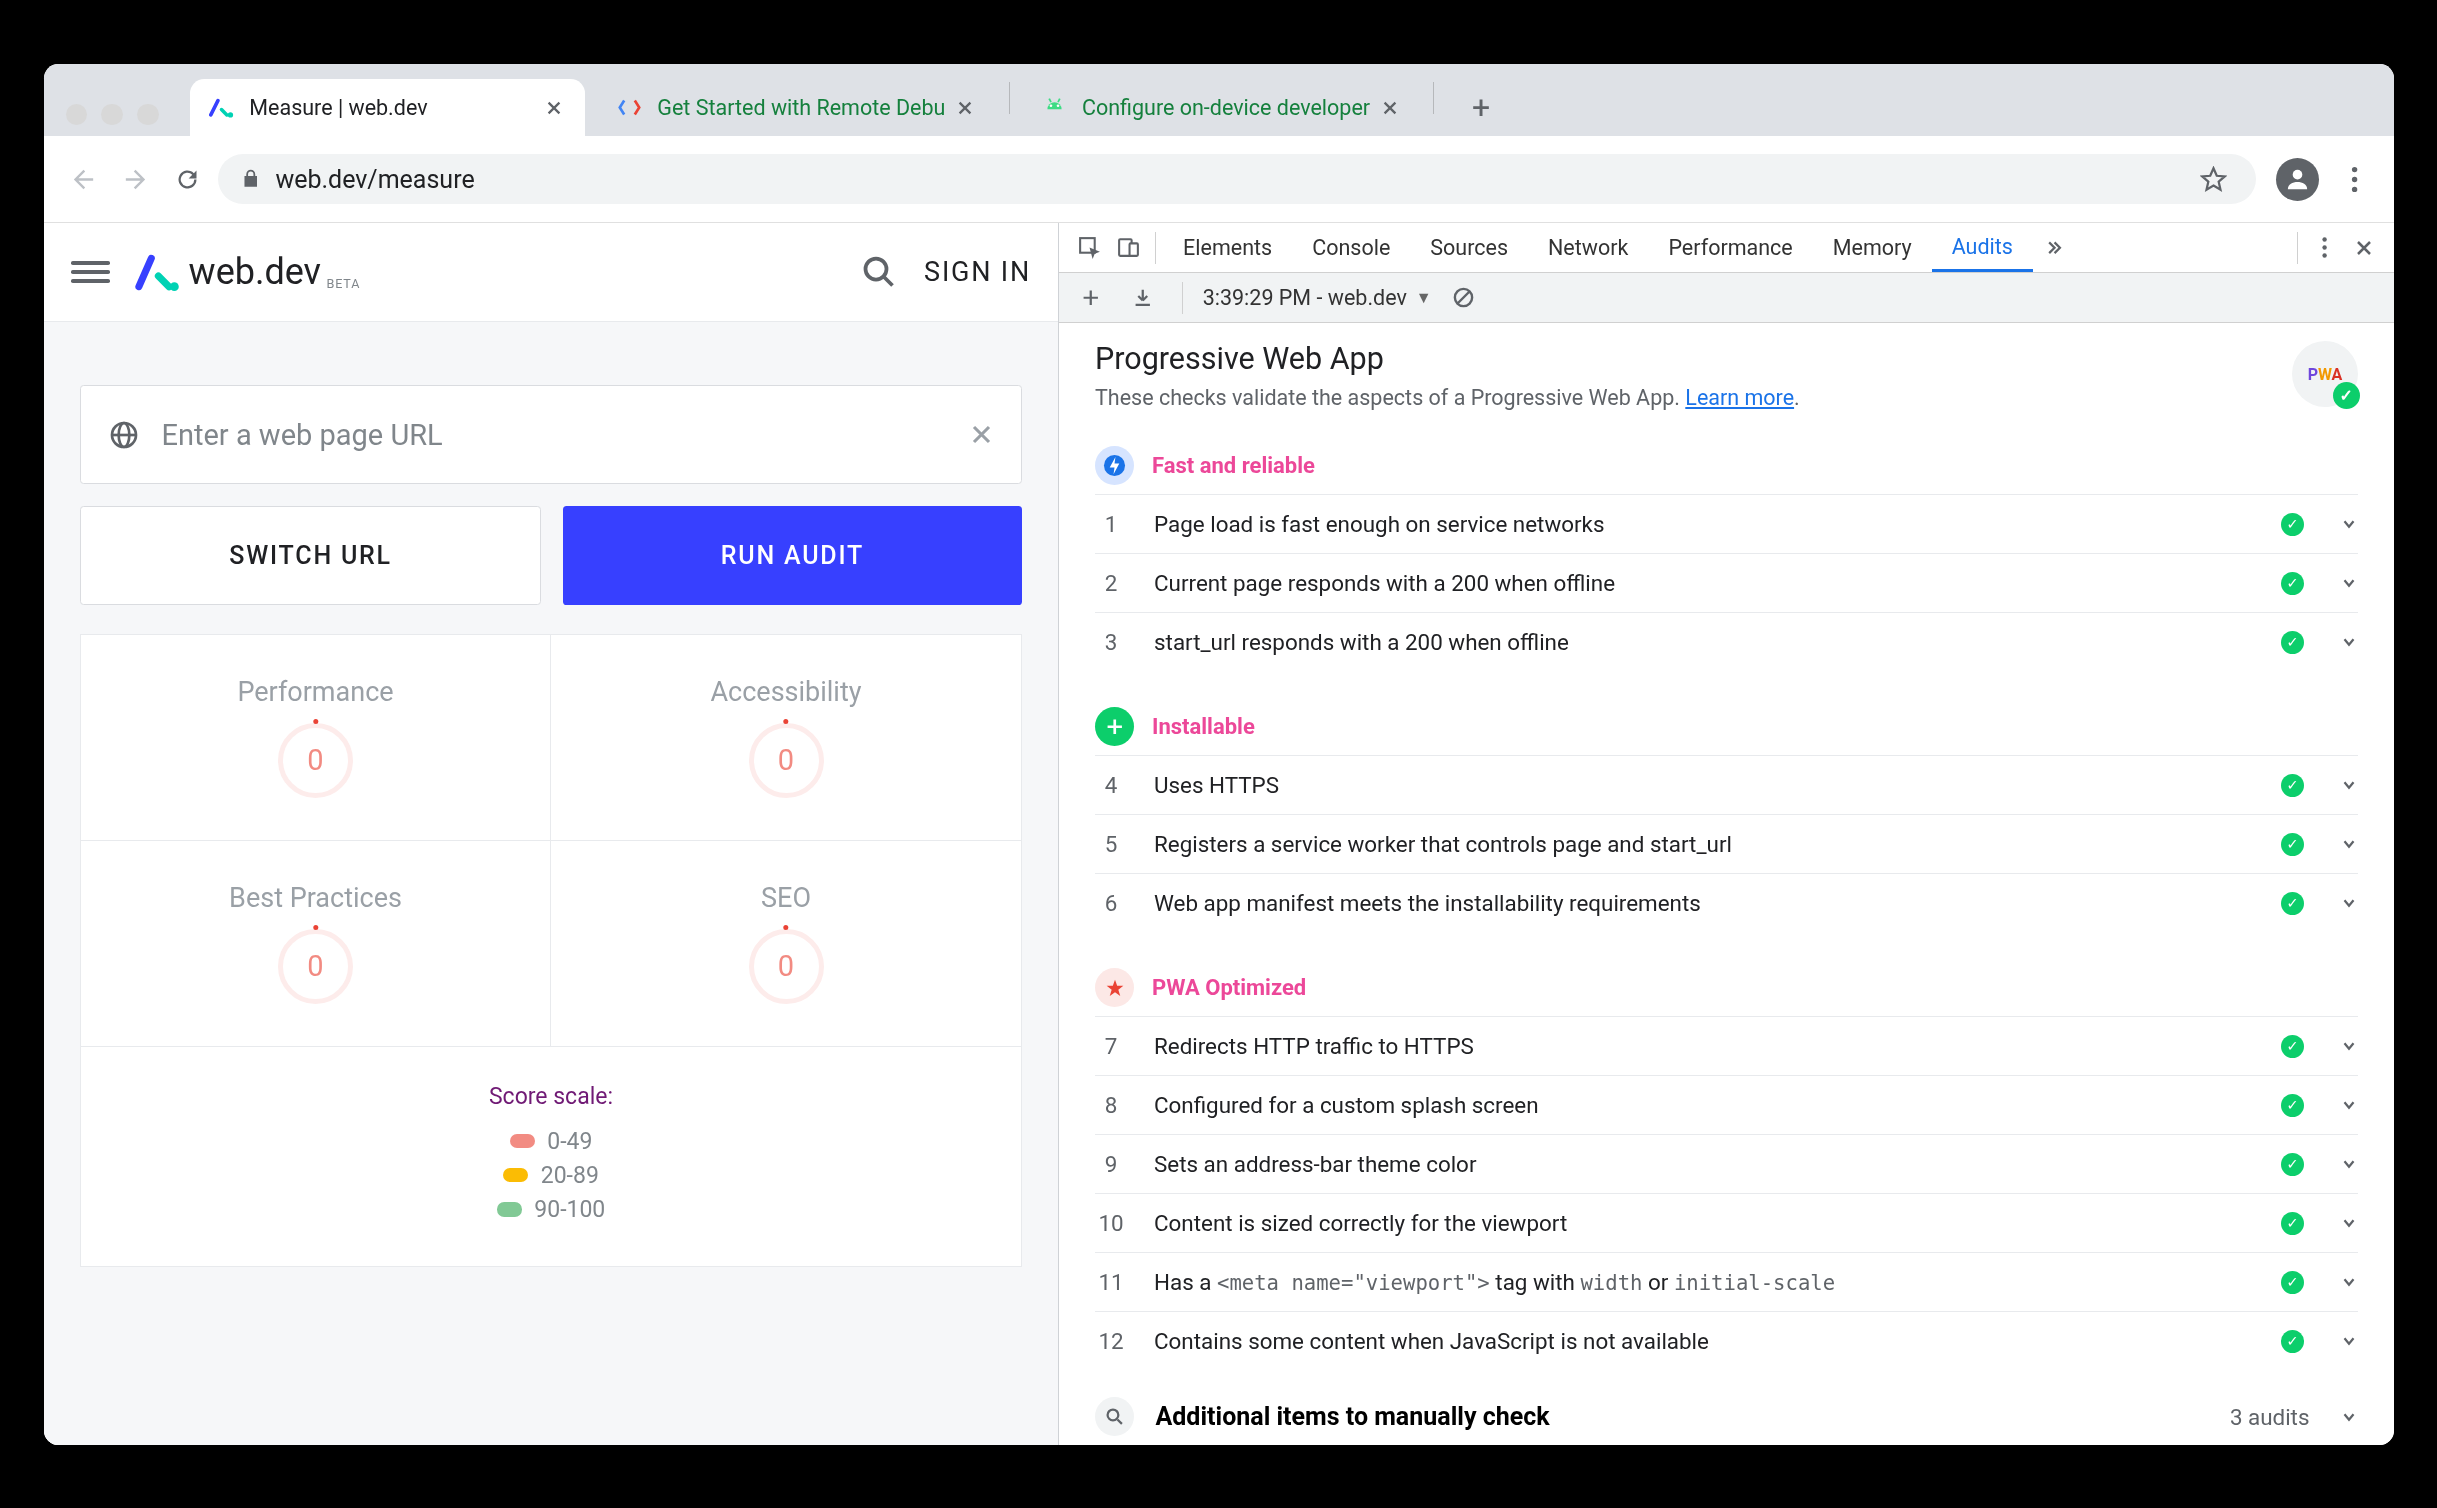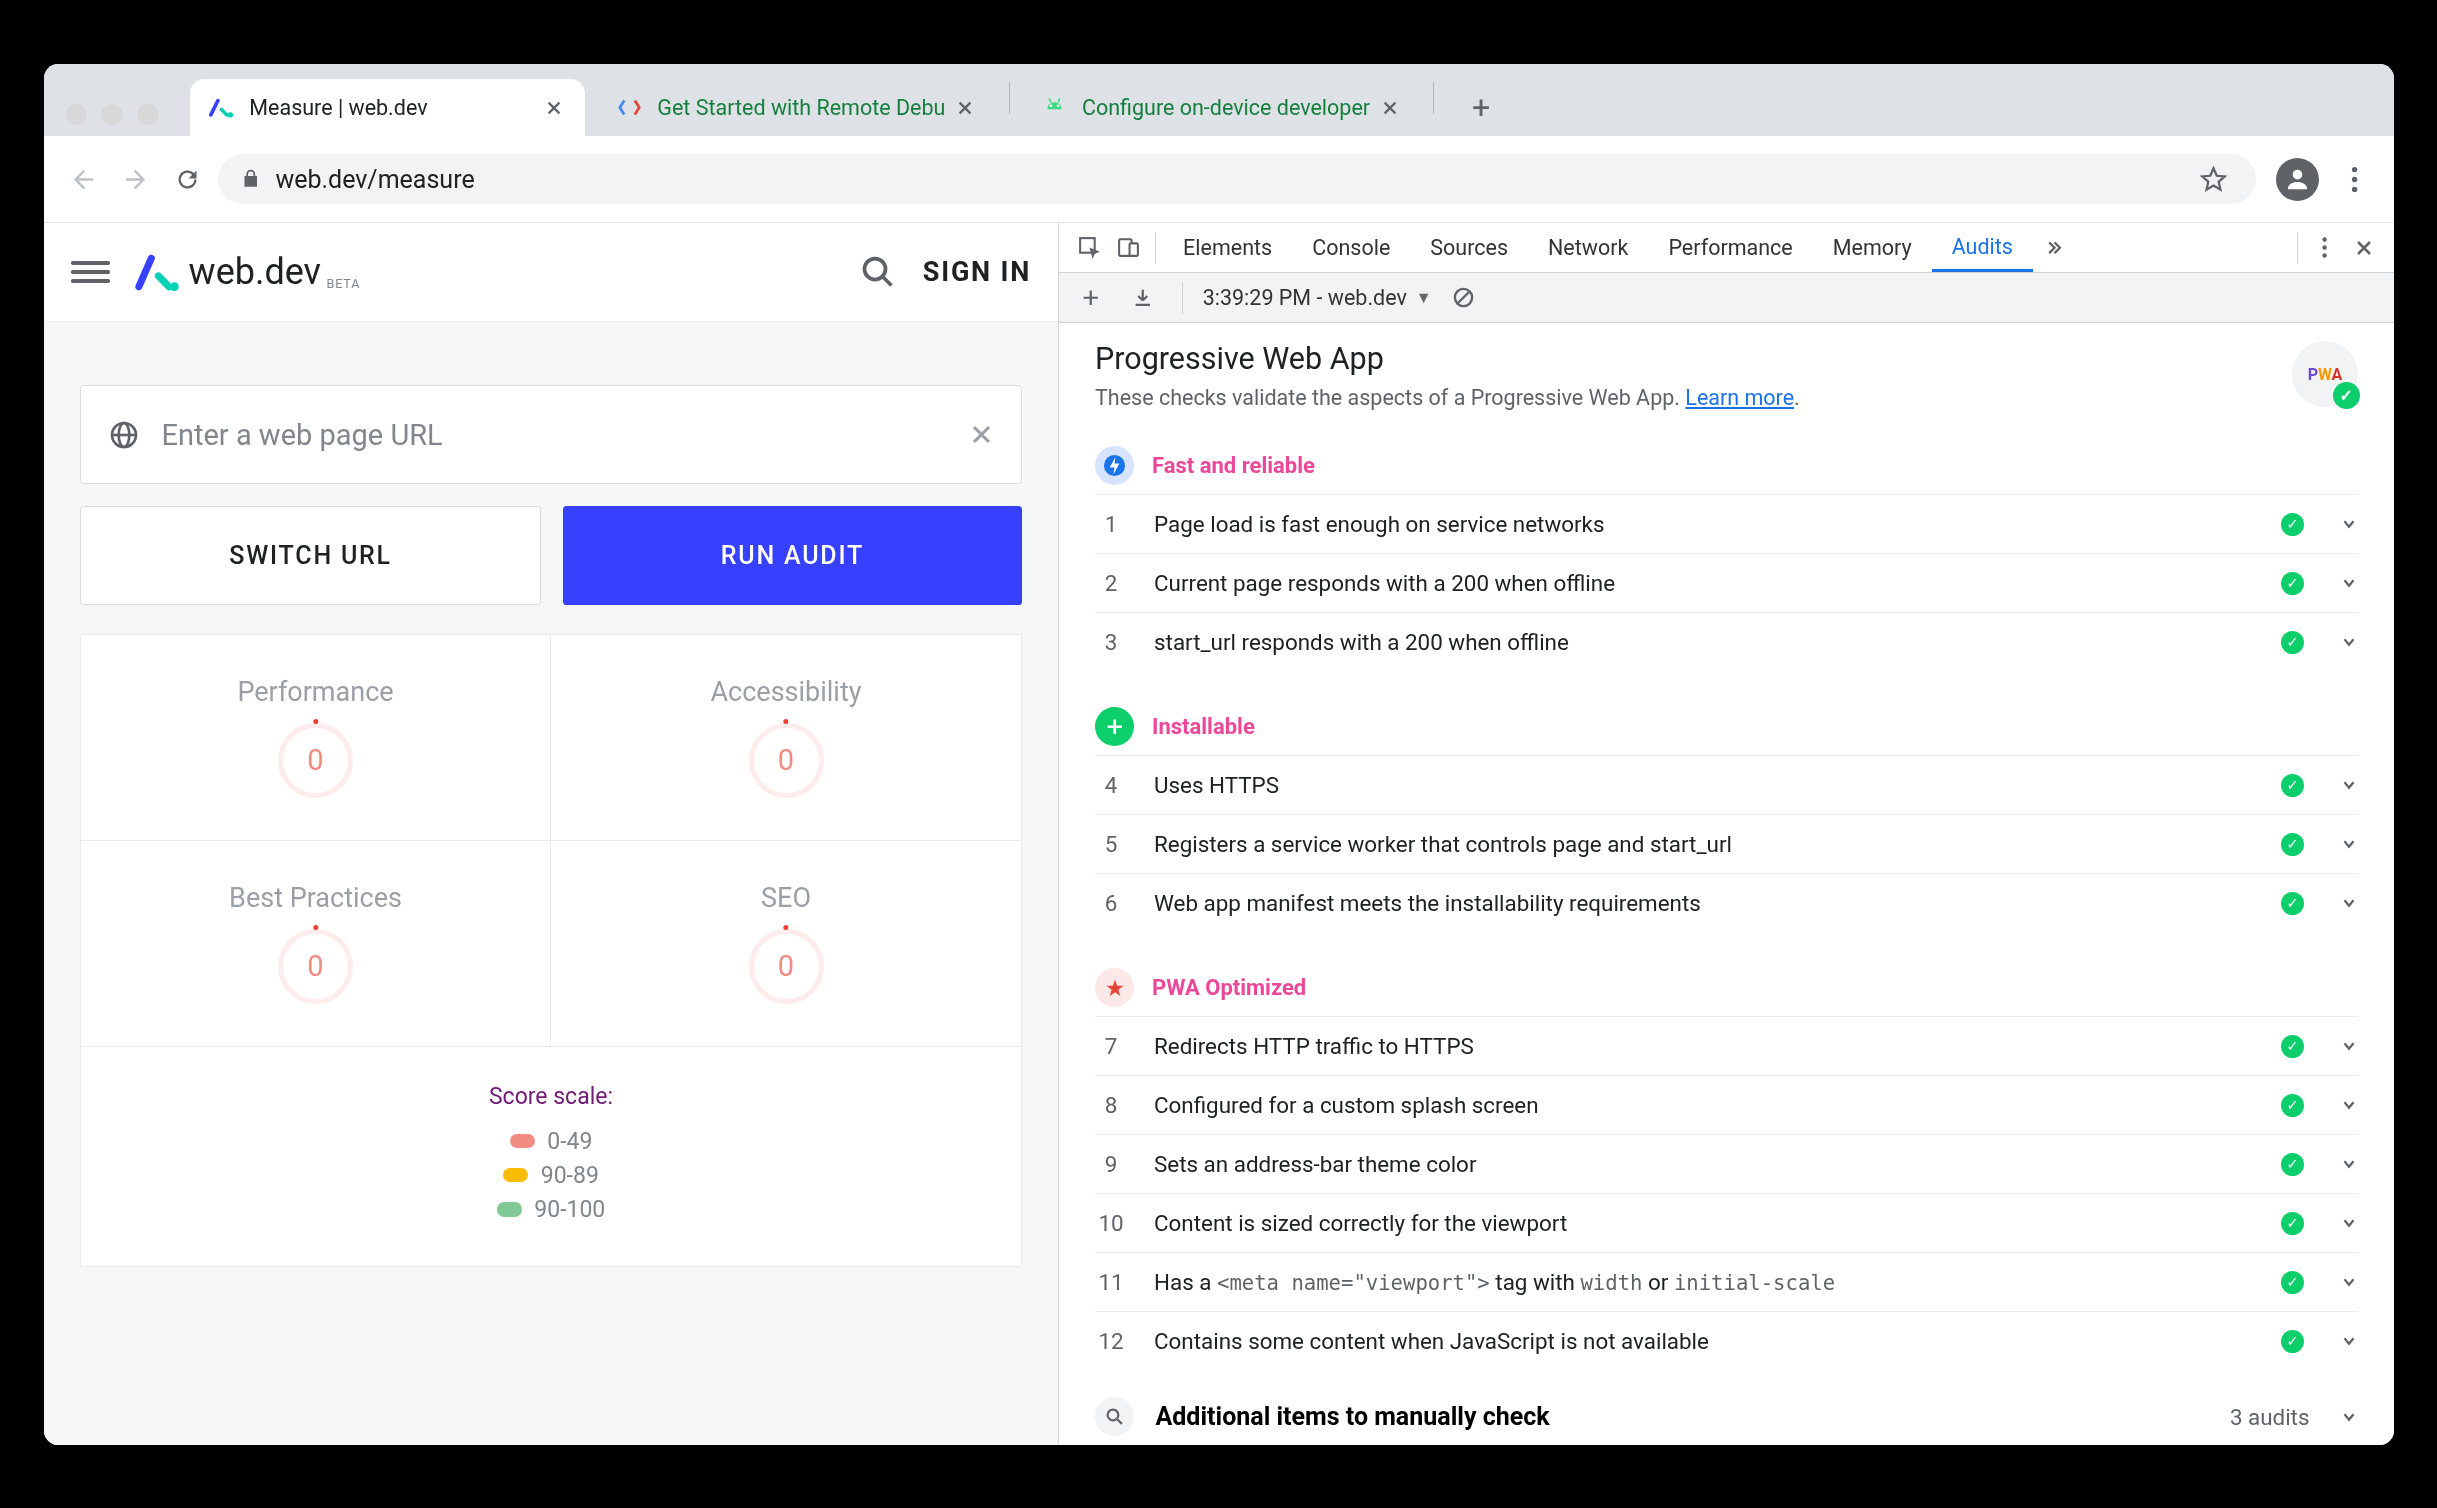--- a/index.html
+++ b/index.html
@@ -92,21 +92,21 @@
     gap:18px;
     box-shadow: 0 0.9px 1.8px rgba(0,0,0,.04);
   }
   .hamburger { width:39px; height:39px; display:flex; flex-direction:column; justify-content:center; gap:5.4px;}
   .hamburger span { height:3.6px; background:#5f6368; border-radius:1.8px;}
   .logo { display:flex; align-items:center; gap:7.2px; margin-left:5.4px;}
   .logo-mark { width:48px; height:48px; display:flex; align-items:center; justify-content:center;}
   .logo-text { font-size:36px; font-weight:400; color:#202124;}
   .logo-beta { font-size:12.6px; color:#80868b; letter-spacing:0.9px; align-self:flex-end; margin-bottom:5.4px; margin-left:-1.8px;}
   .site-header-right { margin-left:auto; display:flex; align-items:center; gap:27px;}
-  .signin { font-size:27px; font-weight:700; letter-spacing:1.8px; color:#202124;}
+  .signin { font-size:27px; font-weight:400; letter-spacing:1.8px; color:#202124;}
   .left-body { flex:1; background:#f6f7f9; padding:63px 36px; overflow:auto;}
   .url-box {
     background:#fff;
     border:0.9px solid #dadce0;
     border-radius:3.6px;
     height:99px;
     display:flex;
     align-items:center;
     padding:0 27px;
     gap:21.5px;
@@ -393,21 +393,21 @@
               </div>
           </div>
           <div style="grid-column:1/3" class="score-legend">
             <div class="score-legend-title">Score scale:</div>
             <div class="legend-item">
                 <span class="pill pill-red"></span>
                 <span>0-49</span>
               </div>
             <div class="legend-item">
                 <span class="pill pill-orange"></span>
-                <span>90-89</span>
+                <span>20-89</span>
               </div>
             <div class="legend-item">
                 <span class="pill pill-green"></span>
                 <span>90-100</span>
               </div>
           </div>
         </div>
       </div>
     </div>
 

